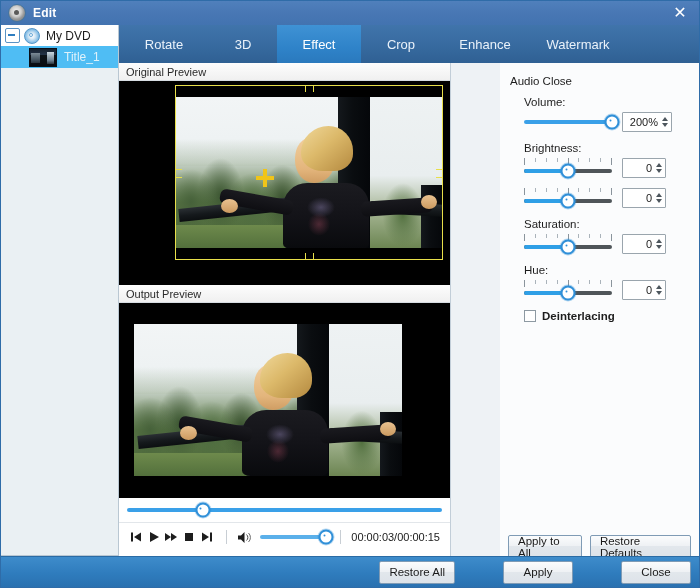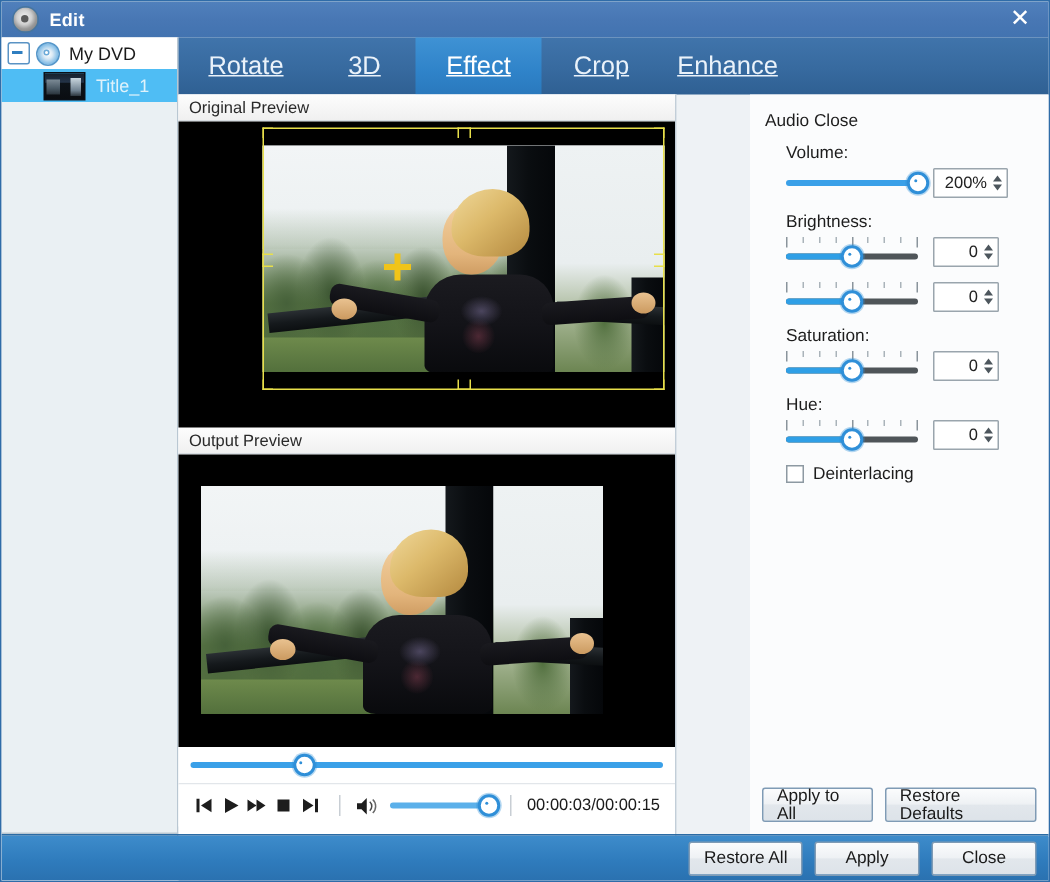--- a/index.html
+++ b/index.html
@@ -122,24 +122,23 @@
     position: absolute; left: 118px; top: 24px;
     width: 582px; height: 38px;
     background: linear-gradient(to bottom, #3f74ac 0%, #356architecture 0%, #3a6ea4 100%);
     background: linear-gradient(to bottom, #4074ab 0%, #376a9f 55%, #2f6093 100%);
     display: flex; align-items: stretch;
     box-sizing: border-box;
   }
   .tab {
     flex: 0 0 auto;
     display: flex; align-items: center; justify-content: center;
-    color: #eaf2fa; font-size: 17px;
+    color: #eaf2fa; font-size: 13px;
     cursor: pointer;
     box-sizing: border-box;
-    text-decoration: underline;
   }
   .tab.active {
     background: linear-gradient(to bottom, #3f92d4 0%, #2f83c9 60%, #2a79bd 100%);
     color: #ffffff;
   }
 
   
   .center {
     position: absolute; left: 118px; top: 62px;
     width: 332px; height: 495px;
@@ -366,30 +365,31 @@
   .arw {
     width: 0; height: 0; border-left: 3.5px solid transparent;
     border-right: 3.5px solid transparent;
   }
   .arw.up { border-bottom: 4px solid #4d565d; margin-bottom: 2px; }
   .arw.dn { border-top: 4px solid #4d565d; }
 
   .checkrow {
     display: flex; align-items: center; margin: 4px 0 0 14px;
     cursor: pointer;
+    font-weight: bold;
   }
   .checkbox {
     width: 12px; height: 12px; border: 1px solid #8d99a2;
     background: #ffffff; box-sizing: border-box; margin-right: 6px;
     flex: 0 0 auto;
   }
   .checkrow span { font-size: 11.5px; color: #1d1d1d; }
 
   .rp-buttons {
-    position: absolute; left: 0; right: 0; bottom: 10px;
+    position: absolute; left: 0; right: 0; bottom: 0;
     display: flex; justify-content: flex-end; padding-right: 9px;
     box-sizing: border-box;
   }
 
   
   .btn {
     height: 23px; min-width: 62px;
     border: 1px solid #7f9bb5;
     border-radius: 2px;
     background: linear-gradient(to bottom, #fbfcfd 0%, #eef1f4 48%, #e2e7ec 50%, #dde3e9 100%);
@@ -400,21 +400,21 @@
     font-family: "Liberation Sans", sans-serif;
   }
 
   
   .bottombar {
     position: absolute; left: 0; bottom: 0;
     width: 700px; height: 31px;
     background: linear-gradient(to bottom, #3e8ccb 0%, #2f7cbd 55%, #2a71b0 100%);
     border-top: 1px solid #2a6ba4;
     display: flex; align-items: center; justify-content: flex-end;
-    padding-right: 10px; box-sizing: border-box;
+    padding-right: 10px; box-sizing: border-box; gap: 40px;
   }
   .bottombar .btn { min-width: 70px; }
 
   
   .sidebar-bottom-line {
     position: absolute; left: 0; bottom: 31px; width: 118px; height: 1px;
     background: #b9c7d2;
   }
 </style>
 </head>
@@ -440,20 +440,21 @@
     </div>
   </div>
   <div class="sidebar-bottom-line"></div>
 
   <div class="tabbar">
     <div class="tab" style="width:90px">Rotate</div>
     <div class="tab" style="width:68px">3D</div>
     <div class="tab active" style="width:84px">Effect</div>
     <div class="tab" style="width:80px">Crop</div>
     <div class="tab" style="width:88px">Enhance</div>
+    <div class="tab" style="width:98px">Watermark</div>
   </div>
 
   <div class="center">
 
     <div class="panel-head">Original Preview</div>
 
     <div class="video-stage stage-original">
 
       <div class="photo" style="left:56px; top:16px; width:268px; height:151px;">
         <div class="sky"></div>

